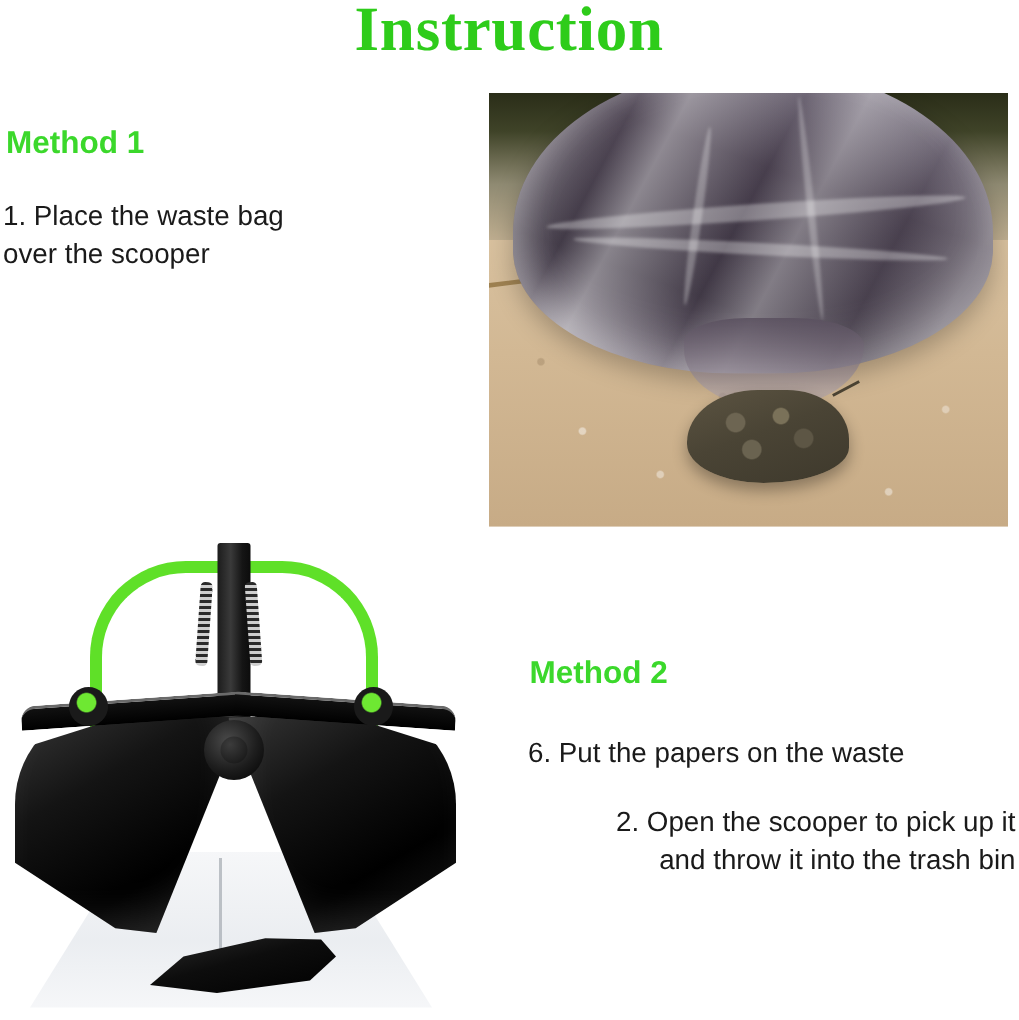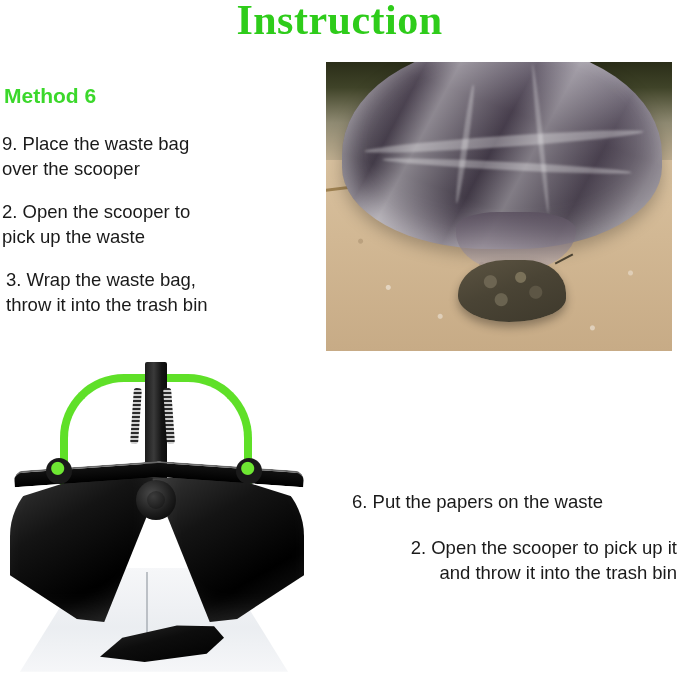--- a/index.html
+++ b/index.html
@@ -270,30 +270,26 @@
   
   .nosel { user-select: none; }
 </style>
 </head>
 <body>
 
 <div id="page">
 
   <div id="title" class="nosel">Instruction</div>
 
-  <div id="method1-heading" class="method-heading nosel">Method 6</div>
-
-  <div id="m1-step1" class="step nosel">9. Place the waste bag
+  <div id="method1-heading" class="method-heading nosel">Method 1</div>
+
+  <div id="m1-step1" class="step nosel">1. Place the waste bag
 over the scooper</div>
 
-  <div id="m1-step2" class="step nosel">2. Open the scooper to
-pick up the waste</div>
-
-  <div id="m1-step3" class="step nosel">3. Wrap the waste bag,
-throw it into the trash bin</div>
+
 
   <div id="photo-bag">
     <div class="ground"></div>
     <div class="horizon"></div>
     <div class="twig"></div>
     <div class="bag">
       <div class="bag-fold f3"></div>
       <div class="bag-fold f4"></div>
       <div class="bag-fold f1"></div>
       <div class="bag-fold f2"></div>
@@ -314,19 +310,20 @@
     <div class="sc-jaw left"></div>
     <div class="sc-jaw right"></div>
     <div class="sc-rim left"></div>
     <div class="sc-rim right"></div>
     <div class="sc-hinge left"></div>
     <div class="sc-hinge right"></div>
     <div class="sc-pivot"></div>
     <div class="sc-bag"></div>
   </div>
 
+  <div id="method2-heading" class="method-heading nosel">Method 2</div>
 
   <div id="m2-step1" class="step nosel">6. Put the papers on the waste</div>
 
   <div id="m2-step2" class="step nosel">2. Open the scooper to pick up it
 and throw it into the trash bin</div>
 
 </div>
 
 </body></html>

